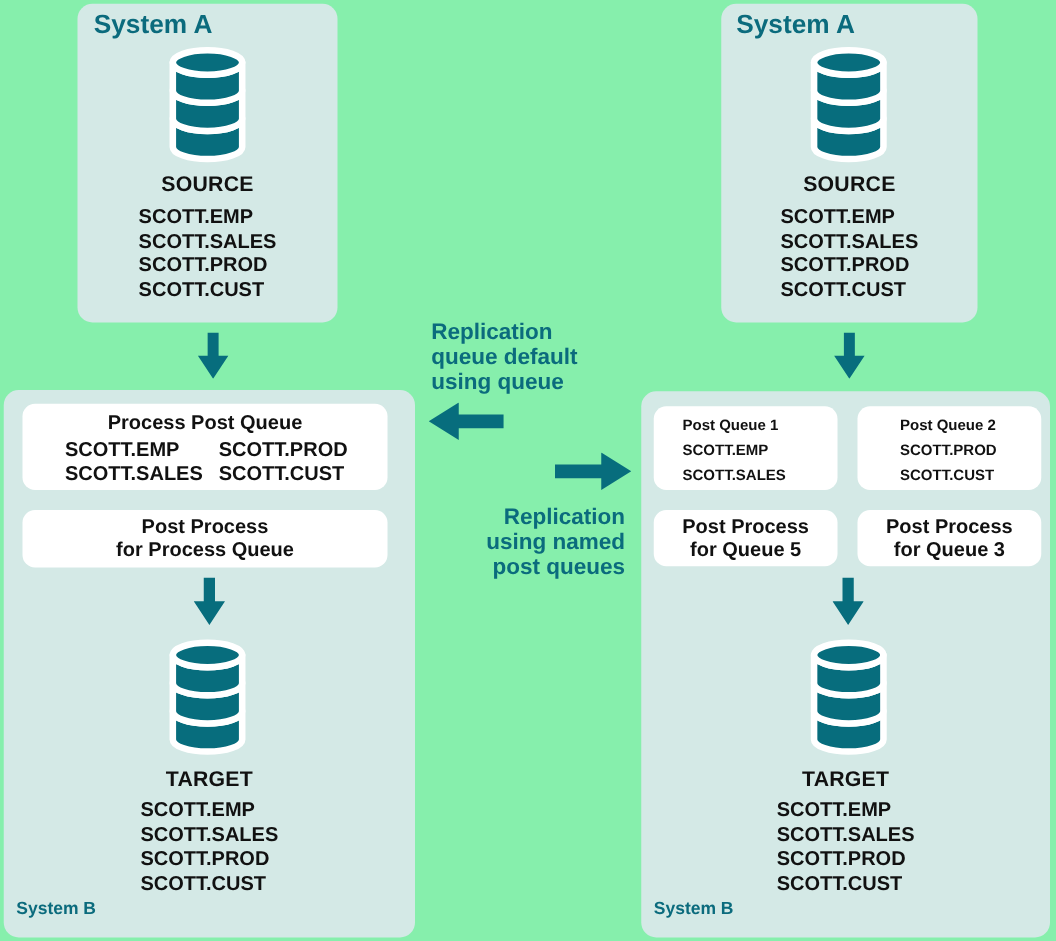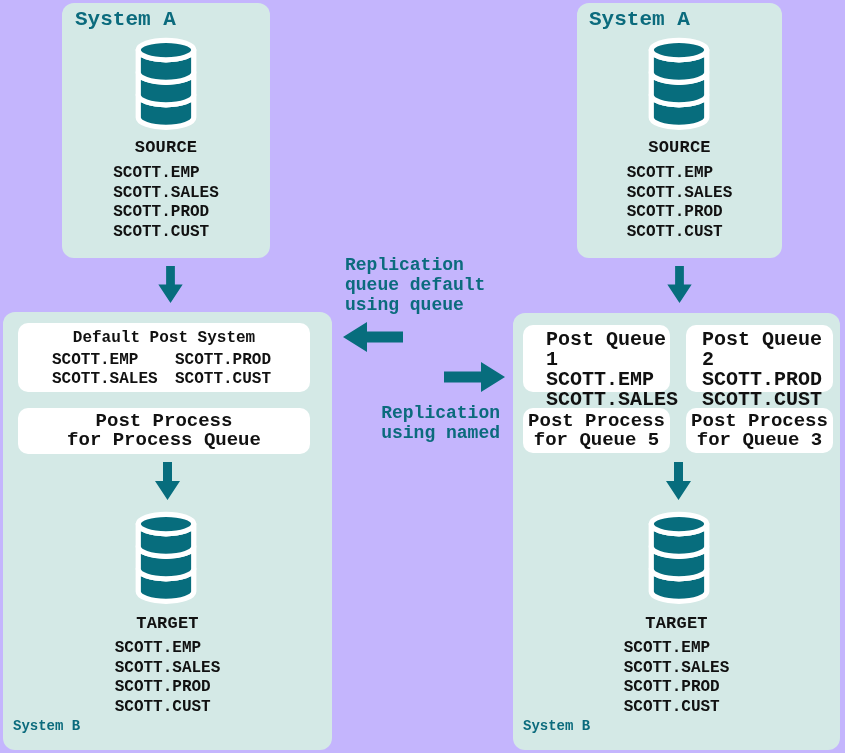--- a/index.html
+++ b/index.html
@@ -3,38 +3,38 @@
 <meta charset="utf-8">
 <style>
   :root{
     --teal:#076d7d;
     --teal-text:#0b6b7d;
     --panel:#d4e9e6;
     --ink:#111111;
   }
   html,body{margin:0;padding:0;background:#ffffff;}
   .page{
-    position:relative;width:845px;height:753px;background:#c4b5fd;overflow:hidden;
-    font-family:Liberation Mono, monospace;font-weight:bold;color:var(--ink);
+    position:relative;width:845px;height:753px;background:#86efac;overflow:hidden;
+    font-family:Liberation Sans, sans-serif;font-weight:bold;color:var(--ink);
   }
   .panel{position:absolute;background:var(--panel);border-radius:12px;}
   .panel-title{
     position:absolute;margin:0;font-size:21px;line-height:22px;color:var(--teal-text);
   }
   .db-icon{position:absolute;width:78px;height:95px;color:var(--teal);}
   .db-icon svg{display:block;width:100%;height:100%;}
   .center-wrap{position:absolute;text-align:center;}
   .db-label{font-size:17px;letter-spacing:.2px;}
   .tables{display:inline-block;text-align:left;font-size:16px;line-height:19.5px;}
   .whitebox{position:absolute;background:#ffffff;border-radius:10px;box-sizing:border-box;}
   .wb-title{text-align:center;font-size:16px;line-height:19px;padding-top:6px;}
   .wb-cols{position:absolute;top:28px;left:0;width:100%;font-size:16px;line-height:19px;}
   .wb-col{position:absolute;white-space:nowrap;}
-  .wb-center{text-align:center;font-size:19px;line-height:19px;}
-  .wb-left{font-size:20px;line-height:20px;padding:5px 0 0 23px;}
+  .wb-center{text-align:center;font-size:16px;line-height:19px;}
+  .wb-left{font-size:12px;line-height:20px;padding:5px 0 0 23px;}
   .arrow{position:absolute;color:var(--teal);}
   .arrow svg{display:block;width:100%;height:100%;}
   .mid-label{position:absolute;color:var(--teal-text);font-size:18px;line-height:20px;}
   .sysb-title{position:absolute;margin:0;font-size:14px;color:var(--teal-text);}
 </style>
 </head>
 <body>
 
 <div class="page">
 
@@ -63,21 +63,21 @@
 
   <div class="arrow" style="left:158px;top:266px;width:25px;height:37px;">
     <svg viewBox="0 0 25 38">
         <polygon fill="currentColor" points="8,0 17,0 17,19 25,19 12.5,38 0,19 8,19"></polygon>
       </svg>
   </div>
 
   <section class="panel" style="left:3px;top:312px;width:329px;height:438px;"></section>
 
   <div class="whitebox" style="left:18px;top:323px;width:292px;height:69px;">
-    <div class="wb-title">Default Post System</div>
+    <div class="wb-title">Process Post Queue</div>
     <div class="wb-cols">
       <div class="wb-col" style="left:34px;">
         <div>SCOTT.EMP</div>
         <div>SCOTT.SALES</div>
       </div>
       <div class="wb-col" style="left:157px;">
         <div>SCOTT.PROD</div>
         <div>SCOTT.CUST</div>
       </div>
     </div>
@@ -126,20 +126,21 @@
       </svg>
   </div>
   <div class="arrow" style="left:444px;top:362px;width:61px;height:30px;">
     <svg viewBox="0 0 61 30">
         <polygon fill="currentColor" points="61,15 37,0 37,9.5 0,9.5 0,20.5 37,20.5 37,30"></polygon>
       </svg>
   </div>
   <div class="mid-label" style="left:320px;top:403px;width:180px;text-align:right;">
     <div>Replication</div>
     <div>using named</div>
+    <div>post queues</div>
   </div>
 
   <section class="panel" style="left:577px;top:3px;width:205px;height:255px;">
     <h2 class="panel-title" style="left:12px;top:6px;">System A</h2>
   </section>
   <div class="db-icon" style="left:640px;top:37px;">
     <svg viewBox="0 0 104 126" aria-hidden="true">
       <g fill="currentColor" stroke="#ffffff" stroke-width="7" stroke-linejoin="round">
         <path d="M15 77 A37 13 0 0 0 89 77 L89 107 A37 13 0 0 1 15 107 Z"></path>
         <path d="M15 47 A37 13 0 0 0 89 47 L89 77 A37 13 0 0 1 15 77 Z"></path>
@@ -164,21 +165,21 @@
       </svg>
   </div>
 
   <section class="panel" style="left:513px;top:313px;width:327px;height:437px;"></section>
 
   <div class="whitebox wb-left" style="left:523px;top:325px;width:147px;height:67px;">
     <div>Post Queue 1</div>
     <div>SCOTT.EMP</div>
     <div>SCOTT.SALES</div>
   </div>
-  <div class="whitebox wb-left" style="left:686px;top:325px;width:147px;height:67px;padding-left:16px;">
+  <div class="whitebox wb-left" style="left:686px;top:325px;width:147px;height:67px;padding-left:34px;">
     <div>Post Queue 2</div>
     <div>SCOTT.PROD</div>
     <div>SCOTT.CUST</div>
   </div>
 
   <div class="whitebox wb-center" style="left:523px;top:408px;width:147px;height:45px;padding-top:4px;">
     <div>Post Process</div>
     <div>for Queue 5</div>
   </div>
   <div class="whitebox wb-center" style="left:686px;top:408px;width:147px;height:45px;padding-top:4px;">

